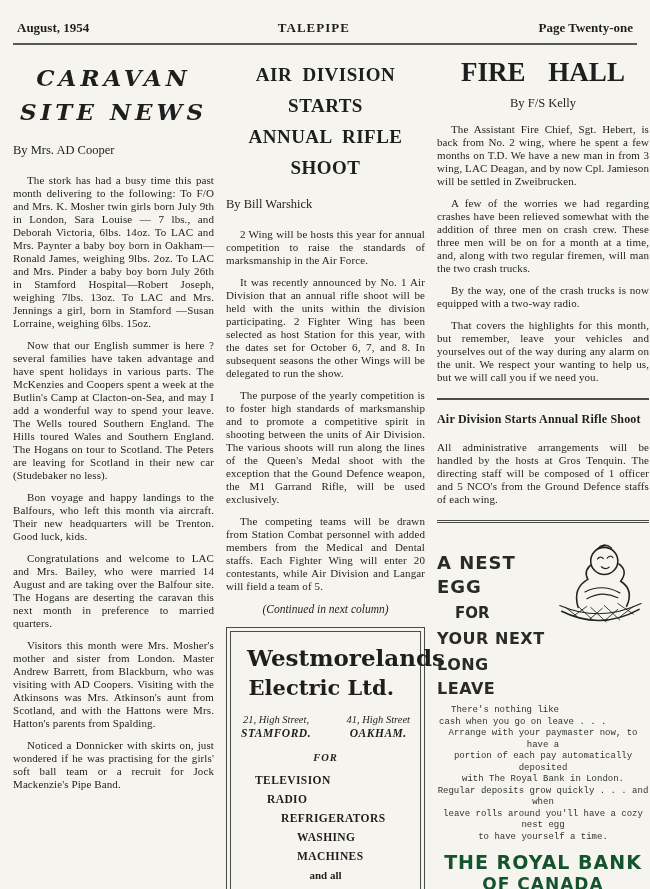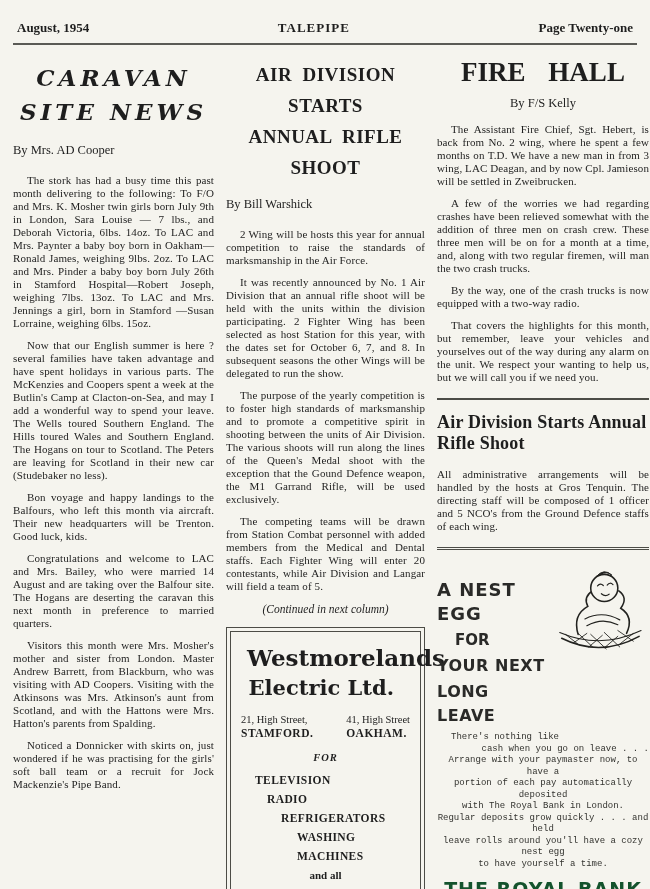--- a/index.html
+++ b/index.html
@@ -64,59 +64,59 @@
   .west-ad-inner { border: 1px solid #4c4c46; padding: 12px 10px 14px 10px; }
   .west-name1 {
     font-family: "DejaVu Serif", serif; font-weight: bold;
     font-size: 23px; text-align: left; padding-left: 6px;
   }
   .west-name2 {
     font-family: "DejaVu Serif", serif; font-weight: bold;
     font-size: 21px; text-align: right; padding-right: 16px; margin-top: 4px;
   }
   .west-addresses { display: flex; justify-content: space-between; margin-top: 14px; font-size: 10.5px; }
-  .west-addr { text-align: left; }
+  .west-addr { text-align: center; font-style: italic; }
   .west-city { font-weight: bold; font-size: 11.5px; letter-spacing: 0.5px; margin-top: 2px; }
   .west-for { font-style: italic; font-weight: bold; text-align: center; font-size: 10.5px; margin: 13px 0 8px 0; letter-spacing: 1px; }
   .west-products { font-weight: bold; font-size: 11.5px; letter-spacing: 0.4px; line-height: 19px; }
   .wp0 { margin-left: 14px; } .wp1 { margin-left: 26px; } .wp2 { margin-left: 40px; } .wp3 { margin-left: 56px; }
   .west-andall { text-align: center; font-weight: bold; font-size: 11px; margin-top: 3px; }
   .west-appl { text-align: center; font-weight: bold; font-size: 12px; letter-spacing: 0.6px; margin-top: 5px; }
 
   
   .firehall-title {
     font-family: "Liberation Serif", serif;
     font-weight: bold; font-size: 27px;
     word-spacing: 16px; text-align: center;
     margin-top: 0;
   }
   .byline-fh { text-align: center; font-size: 12.5px; margin: 8px 0 12px 0; }
 
   .rule-single { border: 0; border-top: 2px solid #4c4c46; margin: 14px 0 12px 0; }
   .rule-double { height: 3px; border-top: 1px solid #4c4c46; border-bottom: 1.5px solid #4c4c46; margin: 14px 0 10px 0; }
 
-  .rifle-subhead { font-weight: bold; font-size: 18px; margin: 4px 0 14px 0; letter-spacing: 0.2px; }
+  .rifle-subhead { font-weight: bold; font-size: 12px; margin: 4px 0 14px 0; letter-spacing: 0.2px; }
 
   
   .bank-ad { padding-top: 4px; }
   .bank-top { display: flex; }
   .bank-headline {
     font-family: "DejaVu Sans", sans-serif;
     font-weight: bold; color: #2a2a28;
     line-height: 24px; padding-top: 14px;
   }
   .bh0 { font-size: 18px; letter-spacing: 1px; }
   .bh1 { font-size: 15px; margin-left: 18px; margin-top: 2px; }
   .bh2 { font-size: 16px; margin-top: 2px; letter-spacing: 0.5px; }
   .bh3 { font-size: 16px; margin-top: 2px; letter-spacing: 0.5px; }
   .nest-illustration { margin-left: auto; margin-top: -4px; }
 
   .bank-body { font-size: 9px; line-height: 11.5px; color: #33332f; margin-top: 4px; font-family: Liberation Mono, monospace; }
   .bl0 { padding-left: 14px; }
-  .bl1 { padding-left: 2px; text-align: right; }
+  .bl1 { padding-left: 2px; }
   .bl2, .bl3, .bl4, .bl5, .bl6, .bl7 { text-align: center; }
 
   .bank-name {
     font-family: "DejaVu Sans", sans-serif;
     font-weight: bold; text-align: center;
     font-size: 19px; line-height: 22px; letter-spacing: 1px;
     margin-top: 8px; color: #14532d;
   }
   .bank-name-2 { font-size: 17px; }
 
@@ -236,21 +236,21 @@
             </g>
           </svg>
         </div>
 
         <div class="bank-body">
           <div class="bl0">There's nothing like</div>
           <div class="bl1">cash when you go on leave . . .</div>
           <div class="bl2">Arrange with your paymaster now, to have a</div>
           <div class="bl3">portion of each pay automatically deposited</div>
           <div class="bl4">with The Royal Bank in London.</div>
-          <div class="bl5">Regular deposits grow quickly . . . and held</div>
+          <div class="bl5">Regular deposits grow quickly . . . and when</div>
           <div class="bl6">leave rolls around you'll have a cozy nest egg</div>
           <div class="bl7">to have yourself a time.</div>
         </div>
 
         <div class="bank-name">
           <div>THE ROYAL BANK</div>
           <div class="bank-name-2">OF CANADA</div>
         </div>
 
         <div class="bank-branches">

